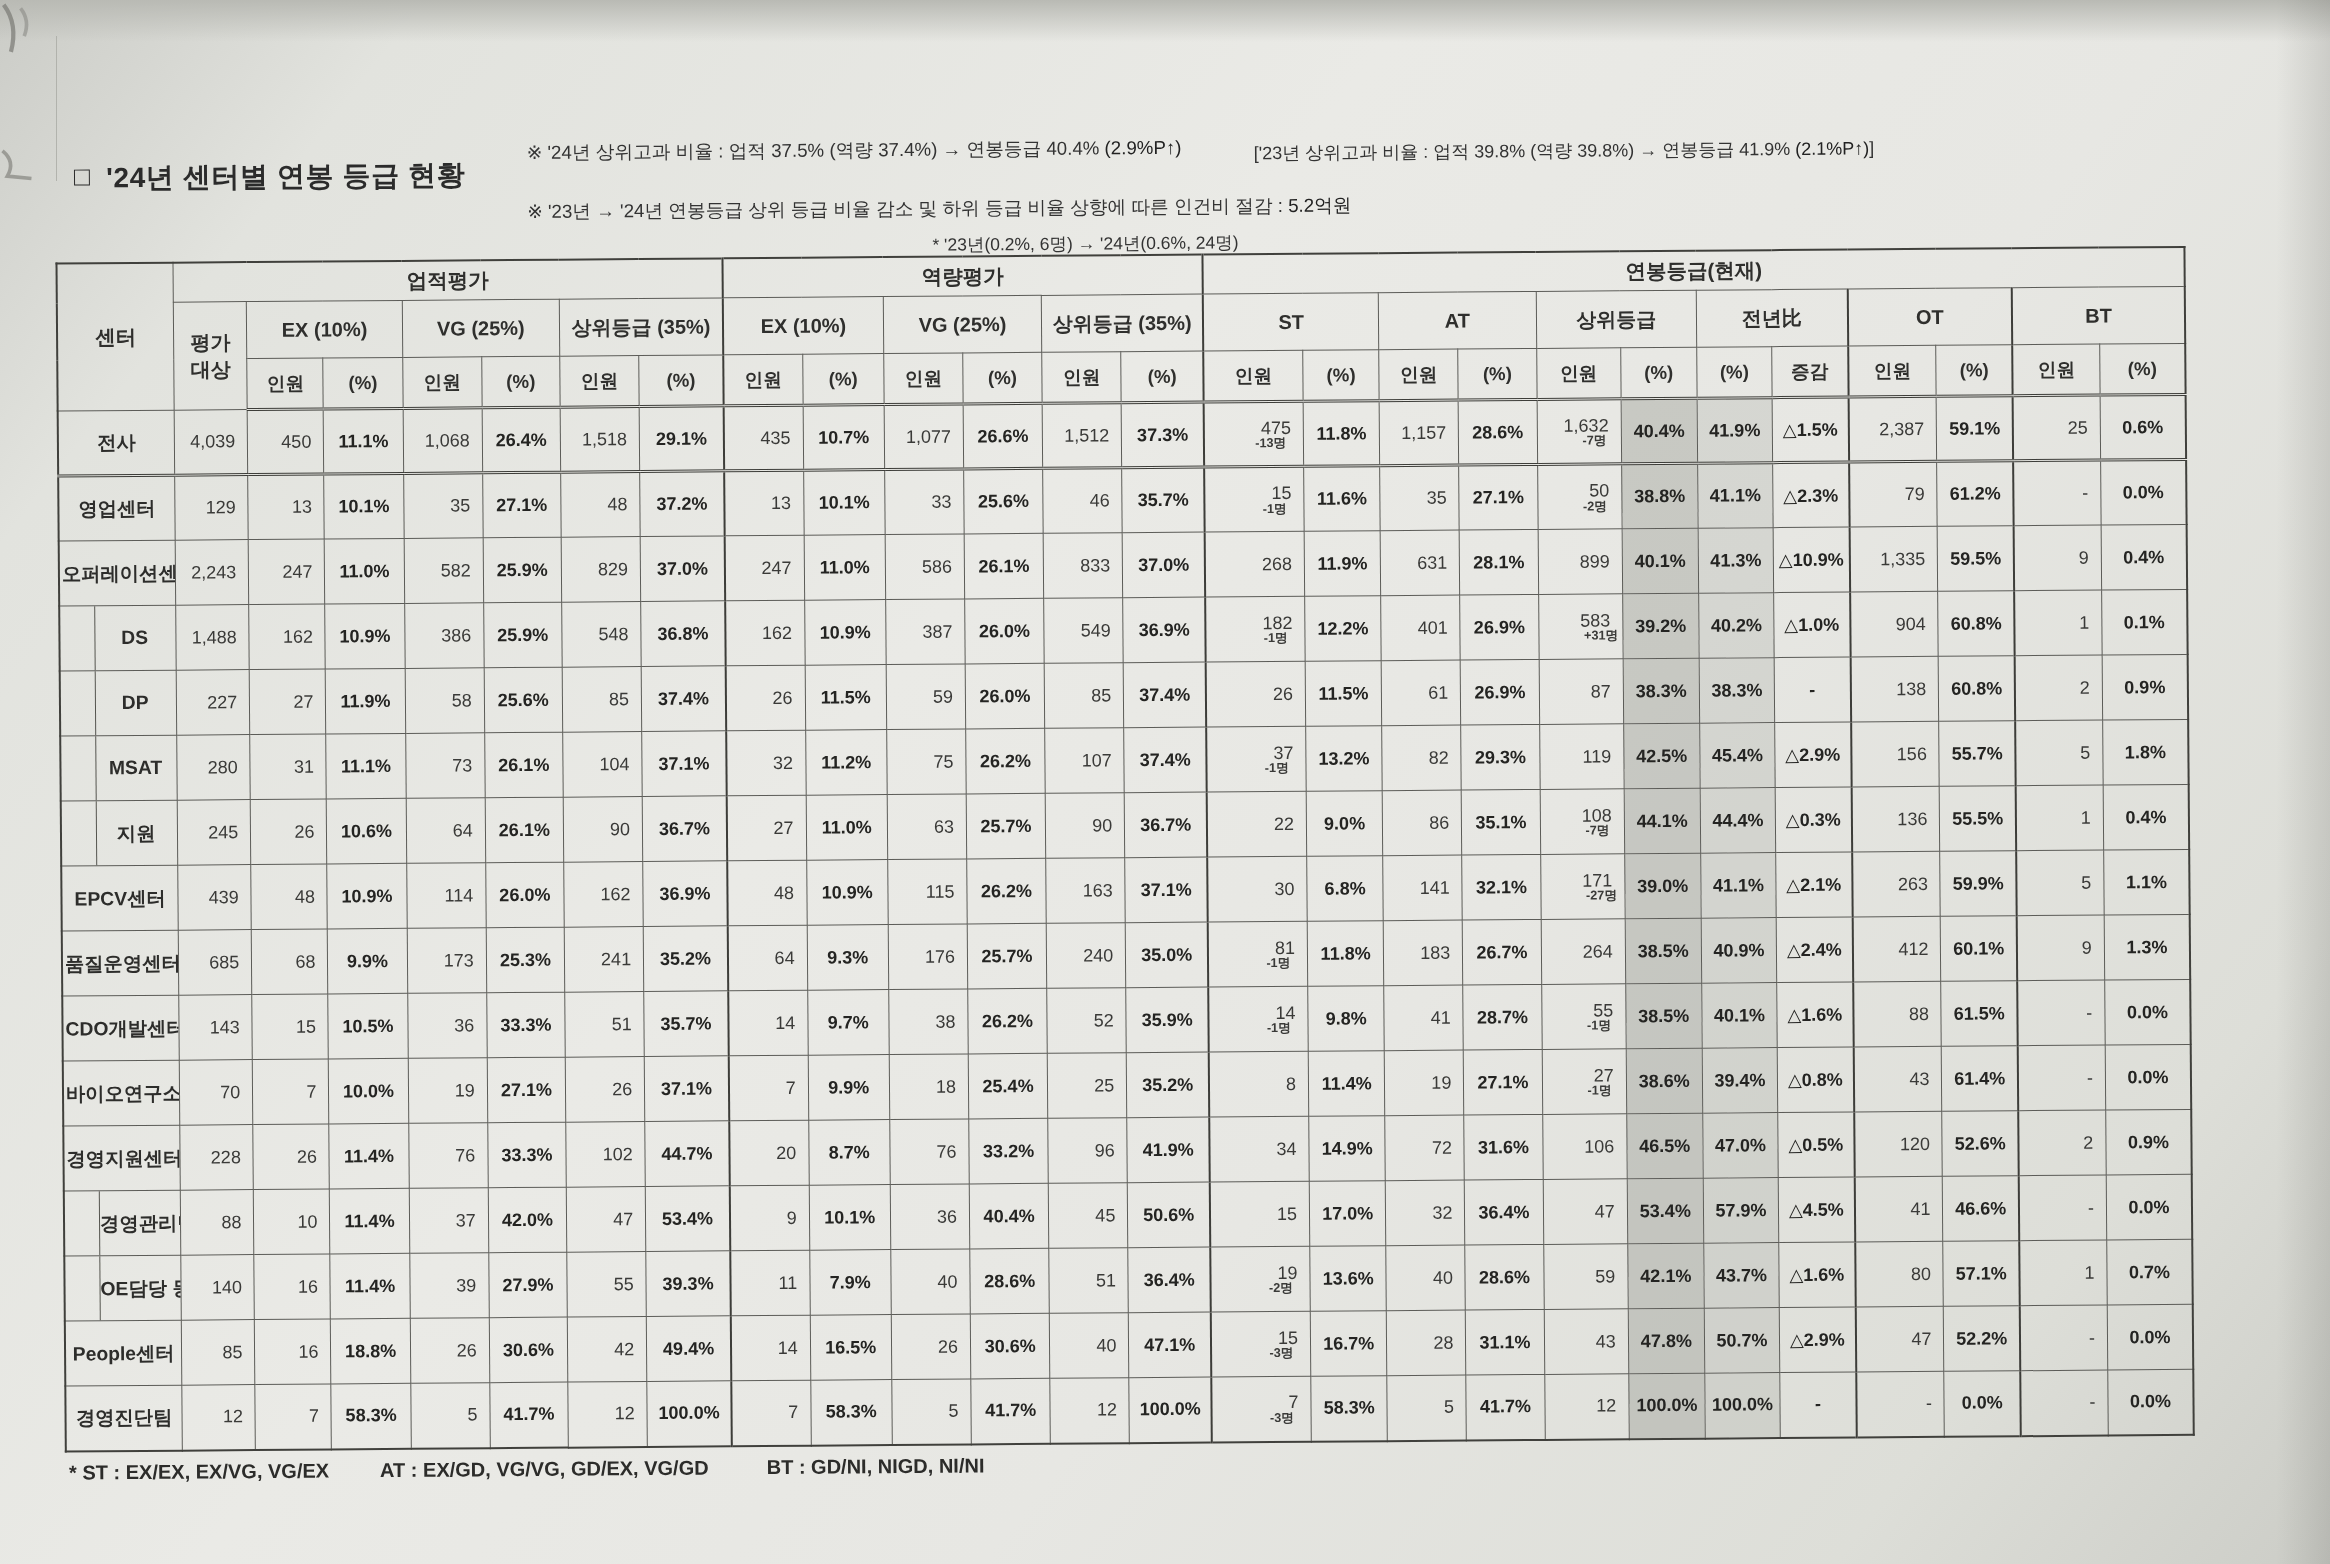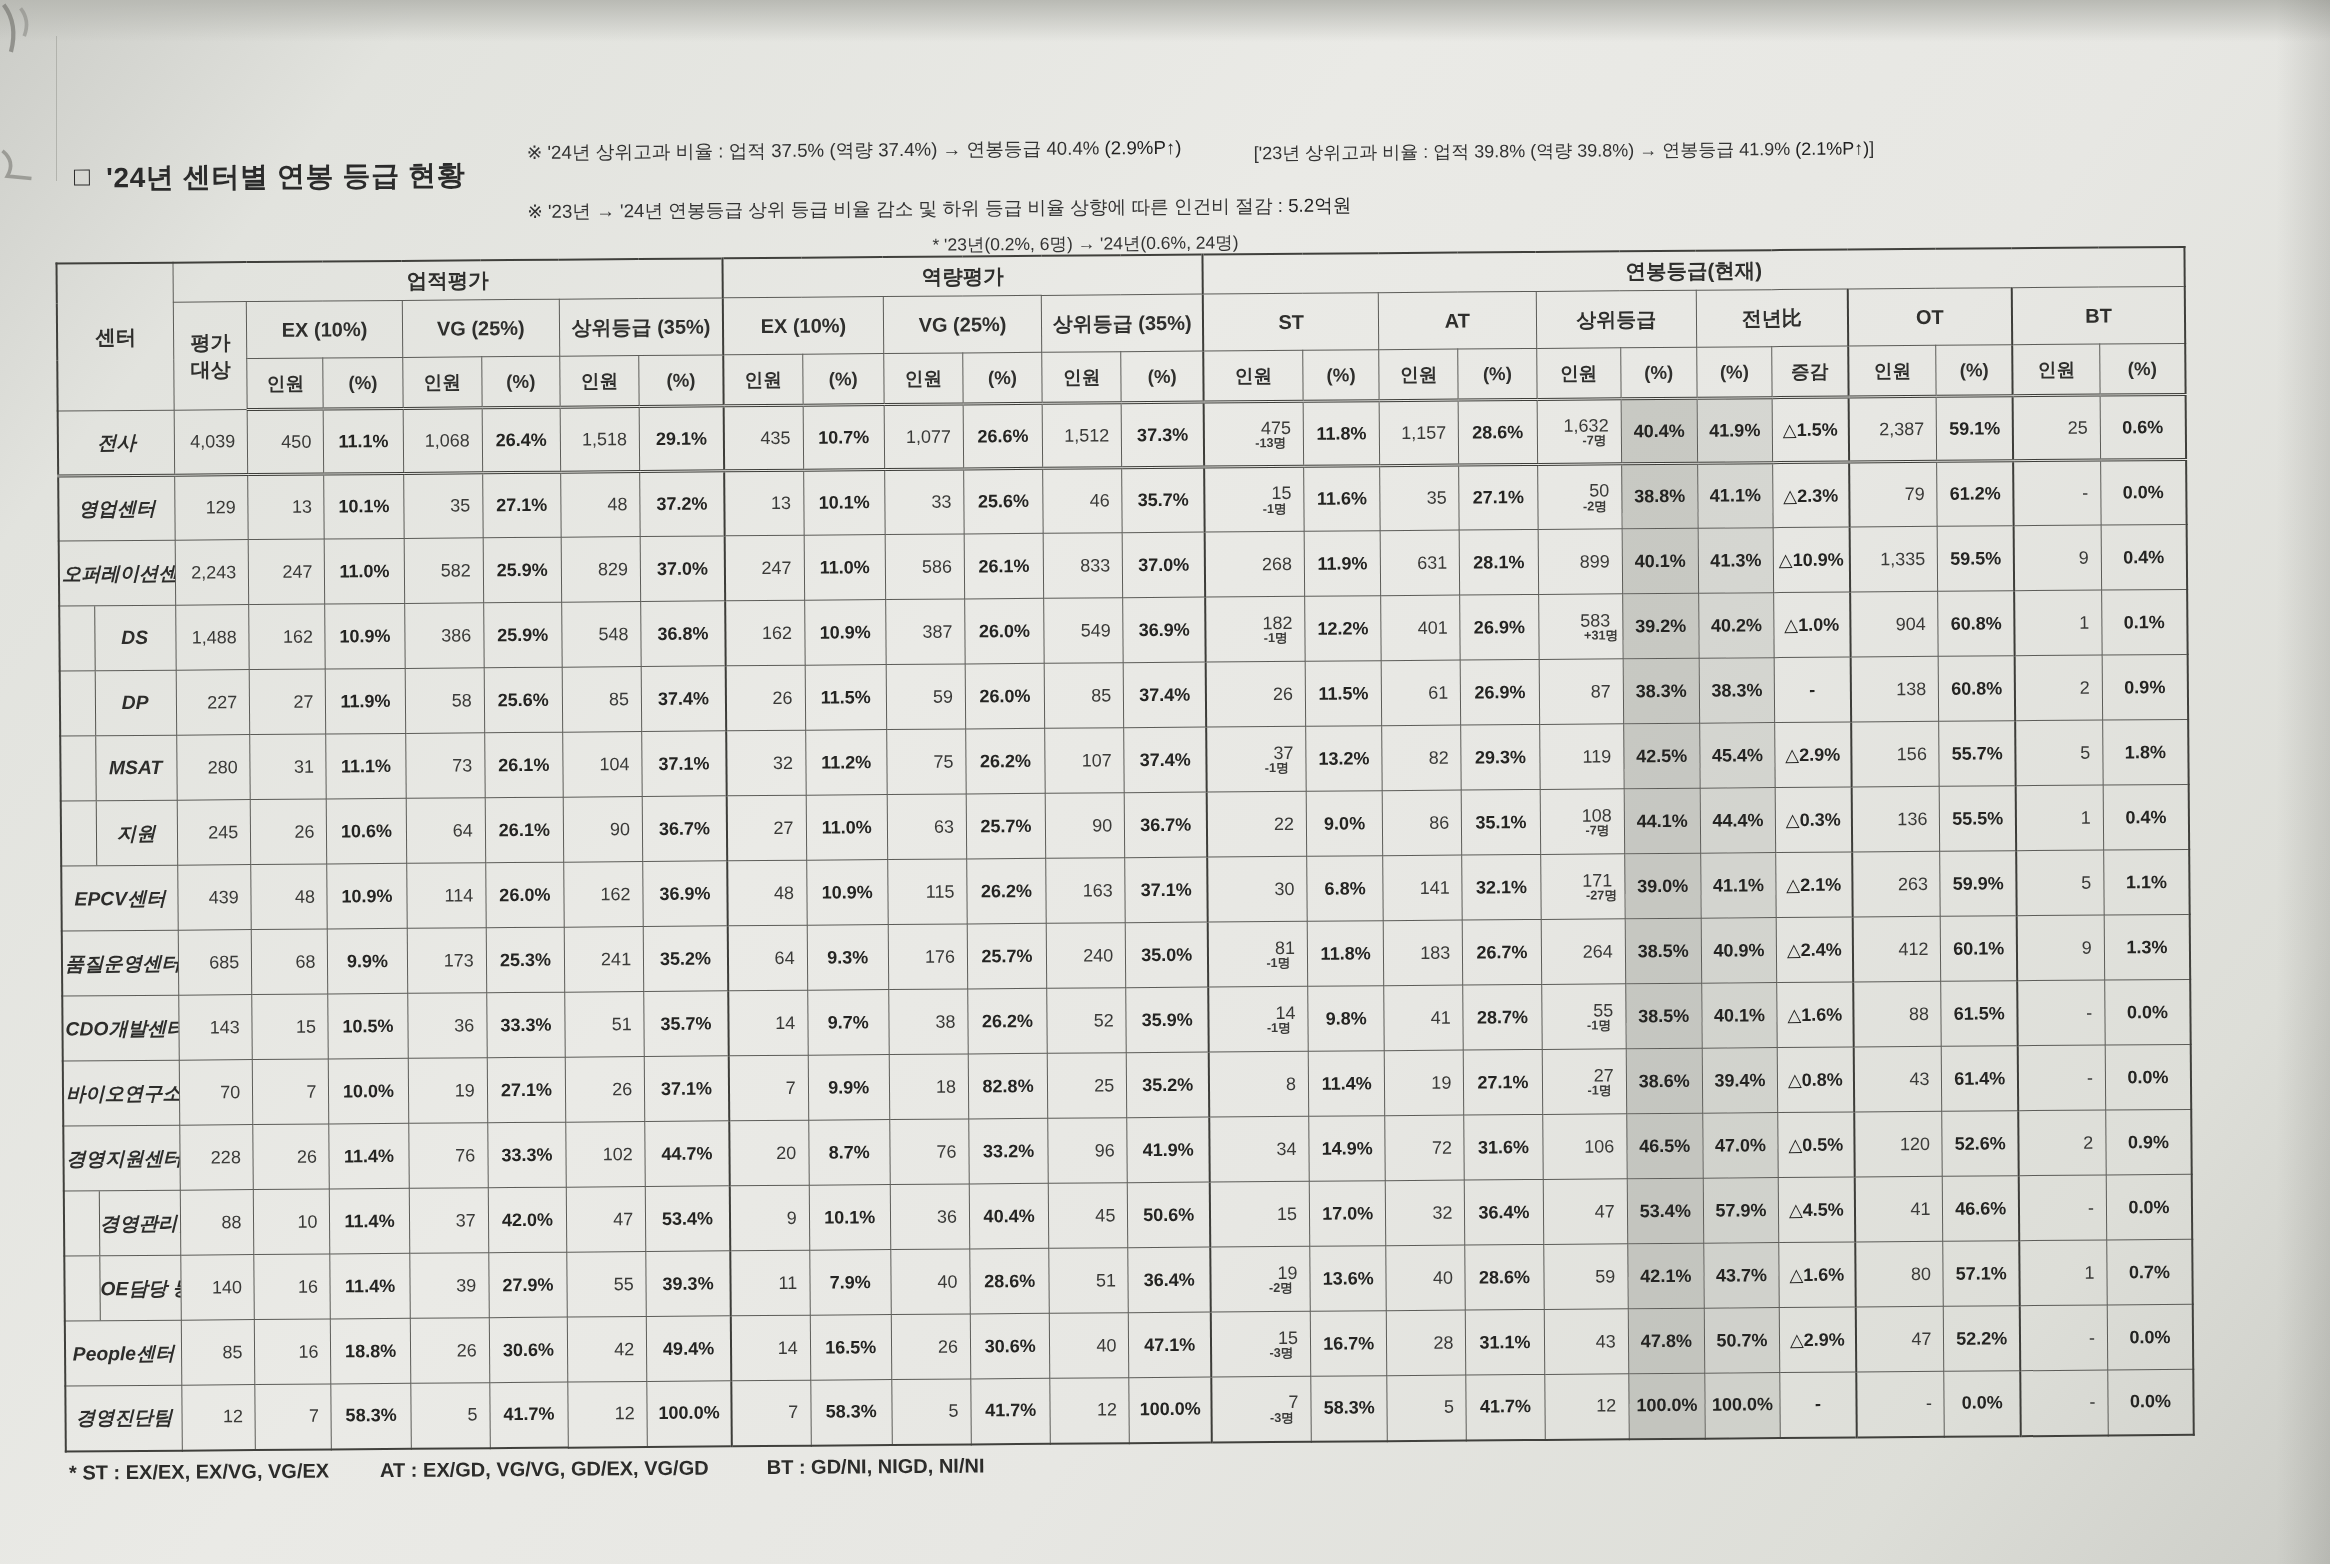--- a/index.html
+++ b/index.html
@@ -34,21 +34,21 @@
   thead th{font-weight:600;color:#2f2f2d;text-align:center;}
   .band{height:36px;font-size:20.5px;}
   .h2{height:54px;font-size:20px;}
   .h3{height:47px;font-size:18.7px;}
   thead tr.h3row th{border-bottom:3.6px double #3d3d39;}
   .grp{border-left:2.4px solid #3d3d39 !important;}
   .b-hi{border-left:1.8px solid #4a4a46 !important;}
 
   tbody tr{height:65px;}
   tbody td,tbody th{vertical-align:middle;}
-  th.rowname{font-size:19.3px;font-weight:600;color:#2d2d2b;text-align:center;padding:0 2px;font-style:italic;}
+  th.rowname{font-size:19.3px;font-weight:600;color:#2d2d2b;text-align:center;padding:0 2px;}
   tr.sub th.rowname{position:relative;padding-left:35px;}
   tr.sub th.rowname::before{content:"";position:absolute;left:34px;top:-1.8px;bottom:-1.8px;
     border-left:1.4px solid #55554f;}
   td.num{font-size:18px;font-weight:400;color:#3a3a38;text-align:right;padding-right:12px;}
   td.pct{font-size:18px;font-weight:700;color:#242422;text-align:center;}
   td .cellnote{font-size:12.7px;font-weight:600;color:#3a3a38;text-align:right;padding-right:4.8px;
     margin-top:-2.4px;line-height:14px;padding-left:44px;}
   td.shade1{background:rgba(148,150,142,.38);}
   td.shade2{background:rgba(160,162,154,.25);}
   tr.dotted td, tr.dotted th{border-top:1.6px dotted #6e6e68;}
@@ -995,21 +995,21 @@
             <td class="num grp">
               <div>7</div>
             </td>
             <td class="pct">
               <div>9.9%</div>
             </td>
             <td class="num">
               <div>18</div>
             </td>
             <td class="pct">
-              <div>82.8%</div>
+              <div>25.4%</div>
             </td>
             <td class="num b-hi">
               <div>25</div>
             </td>
             <td class="pct">
               <div>35.2%</div>
             </td>
             <td class="num grp">
               <div>8</div>
             </td>

